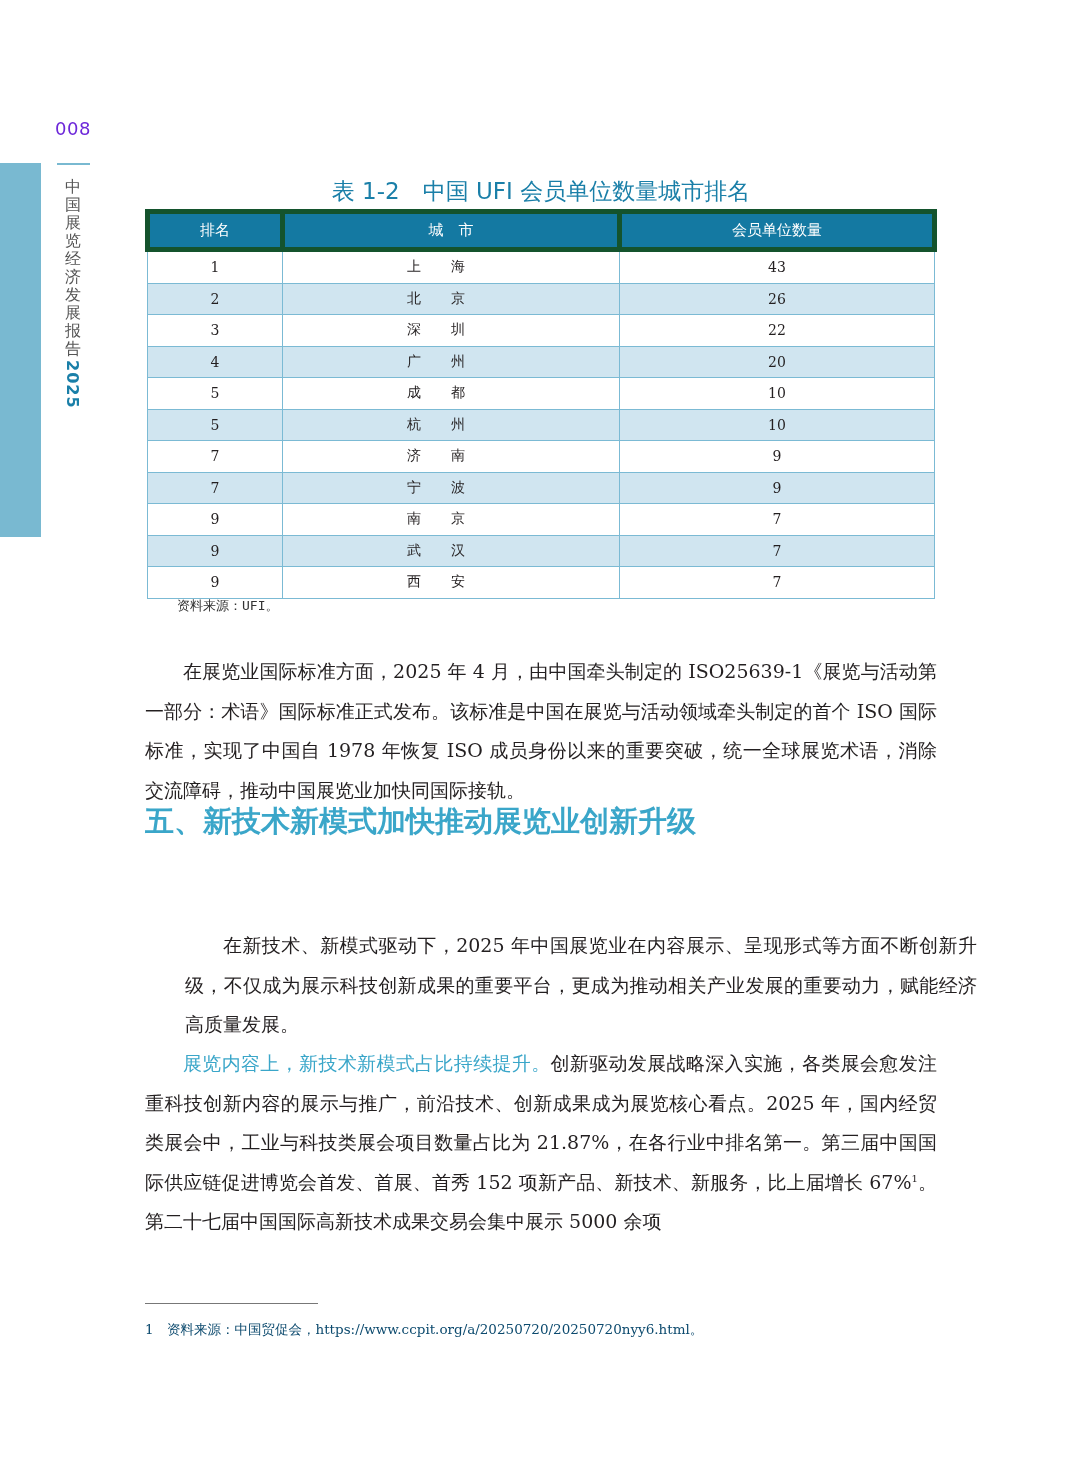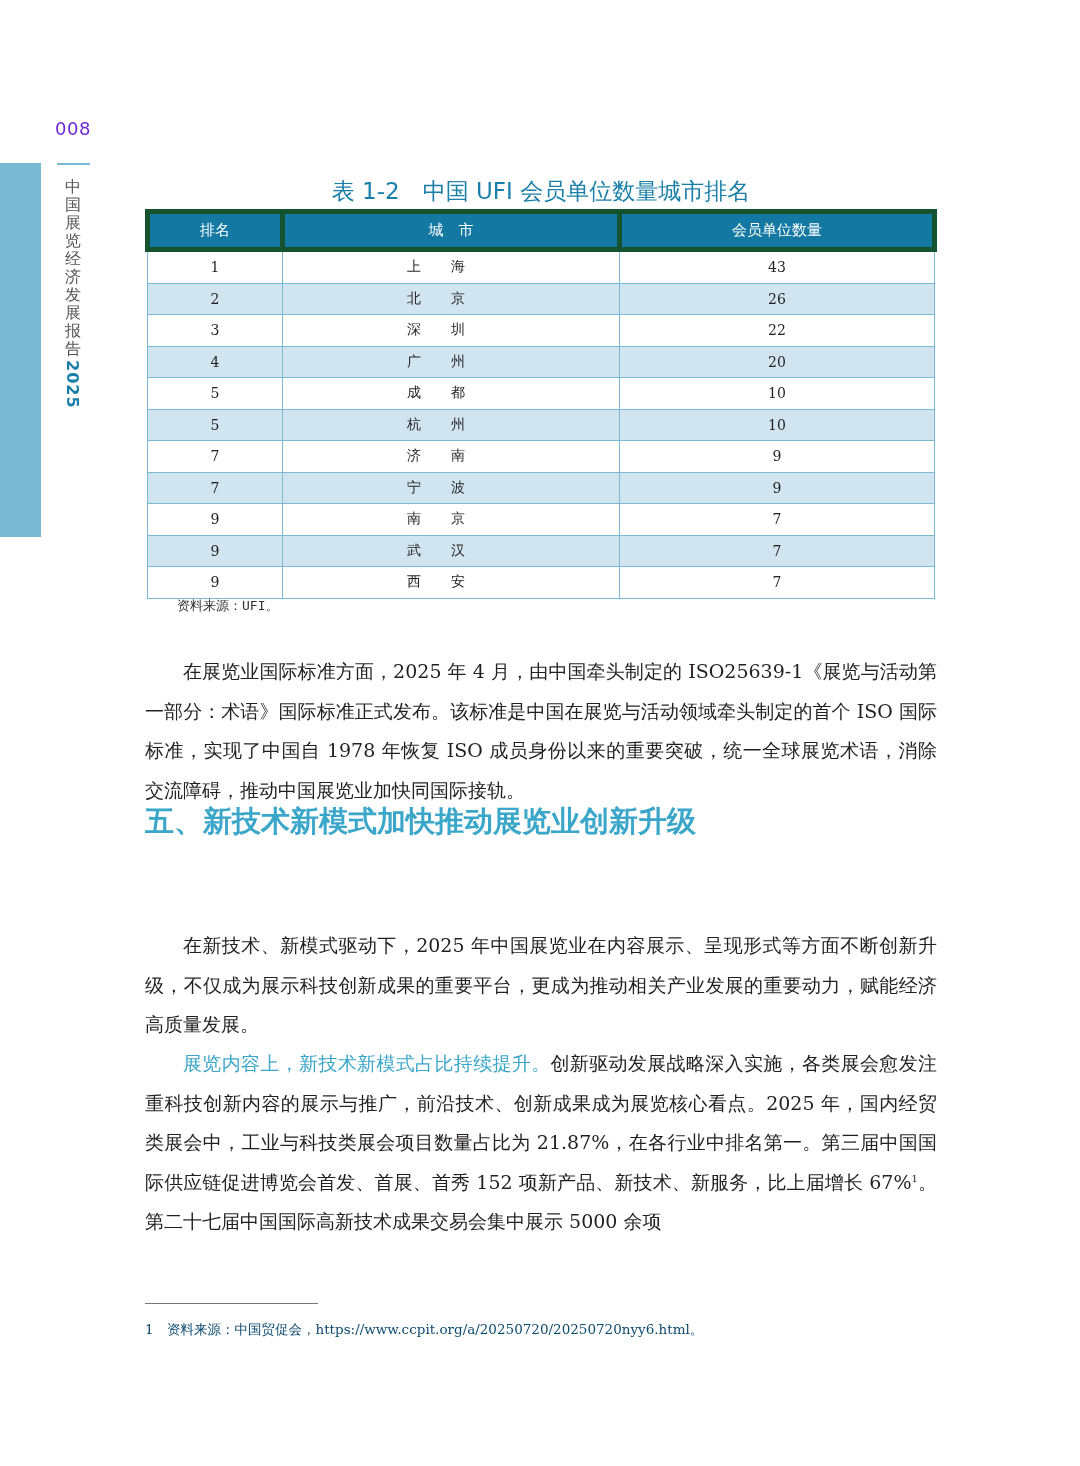--- a/index.html
+++ b/index.html
@@ -20,21 +20,21 @@
   .data-table td { height: 30.5px; border: 1px solid #7bbad4; text-align: center; color: #231f20; padding: 0; font-size: 14px; }
   .data-table tr.alt td { background: #d0e5f0; }
   .col-rank { width: 128px; } .col-city { width: 330px; }
   .city-spaced { letter-spacing: 30px; padding-left: 30px; }
 
   .source-note { position: absolute; left: 177px; top: 597px; font-size: 13px; color: #333; font-family: "DejaVu Sans Mono", "Liberation Mono", monospace; }
 
   .para { position: absolute; left: 145px; width: 792px; font-size: 19px; line-height: 39.5px; text-align: justify; text-indent: 2em; margin: 0; color: #231f20; }
   .p1 { top: 652px; }
   .section-heading { position: absolute; left: 145px; top: 802px; font-family: "DejaVu Sans", "Liberation Sans", sans-serif; font-weight: bold; font-size: 29px; color: #3aa6c9; margin: 0; }
-  .p2 { top: 926px; }
+  .p2 { top: 926px; margin-left: 40px; }
   .p3 { top: 1044px; }
   .highlight { color: #3aa6c9; font-family: "DejaVu Sans", "Liberation Sans", sans-serif; }
   sup { font-size: 10px; line-height: 0; }
 
   .footnote-rule { position: absolute; left: 145px; top: 1303px; width: 173px; height: 1px; background: #777; }
   .footnote { position: absolute; left: 145px; top: 1321px; font-size: 13.5px; color: #0c4a6e; }
   .footnote .num { display: inline-block; width: 22px; }
 </style>
 </head>
 <body>

